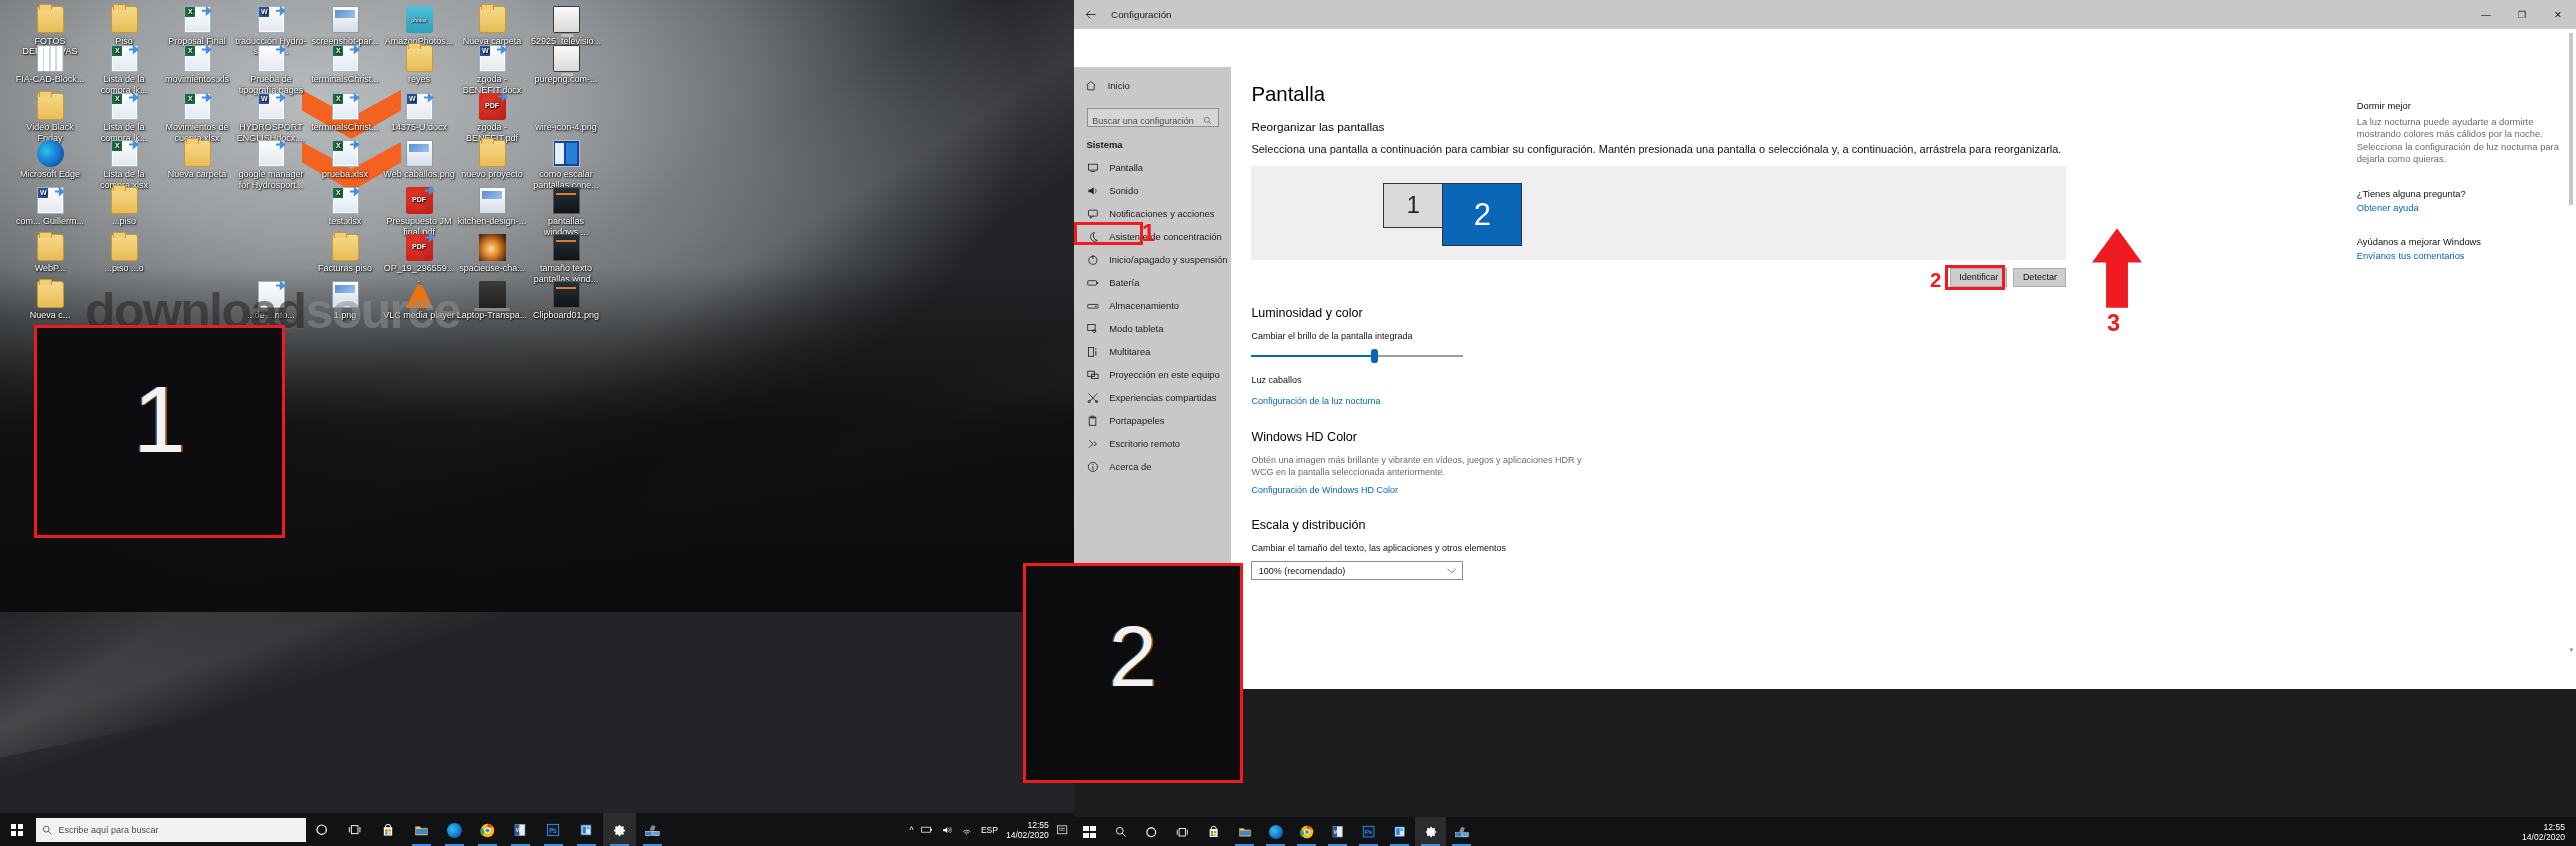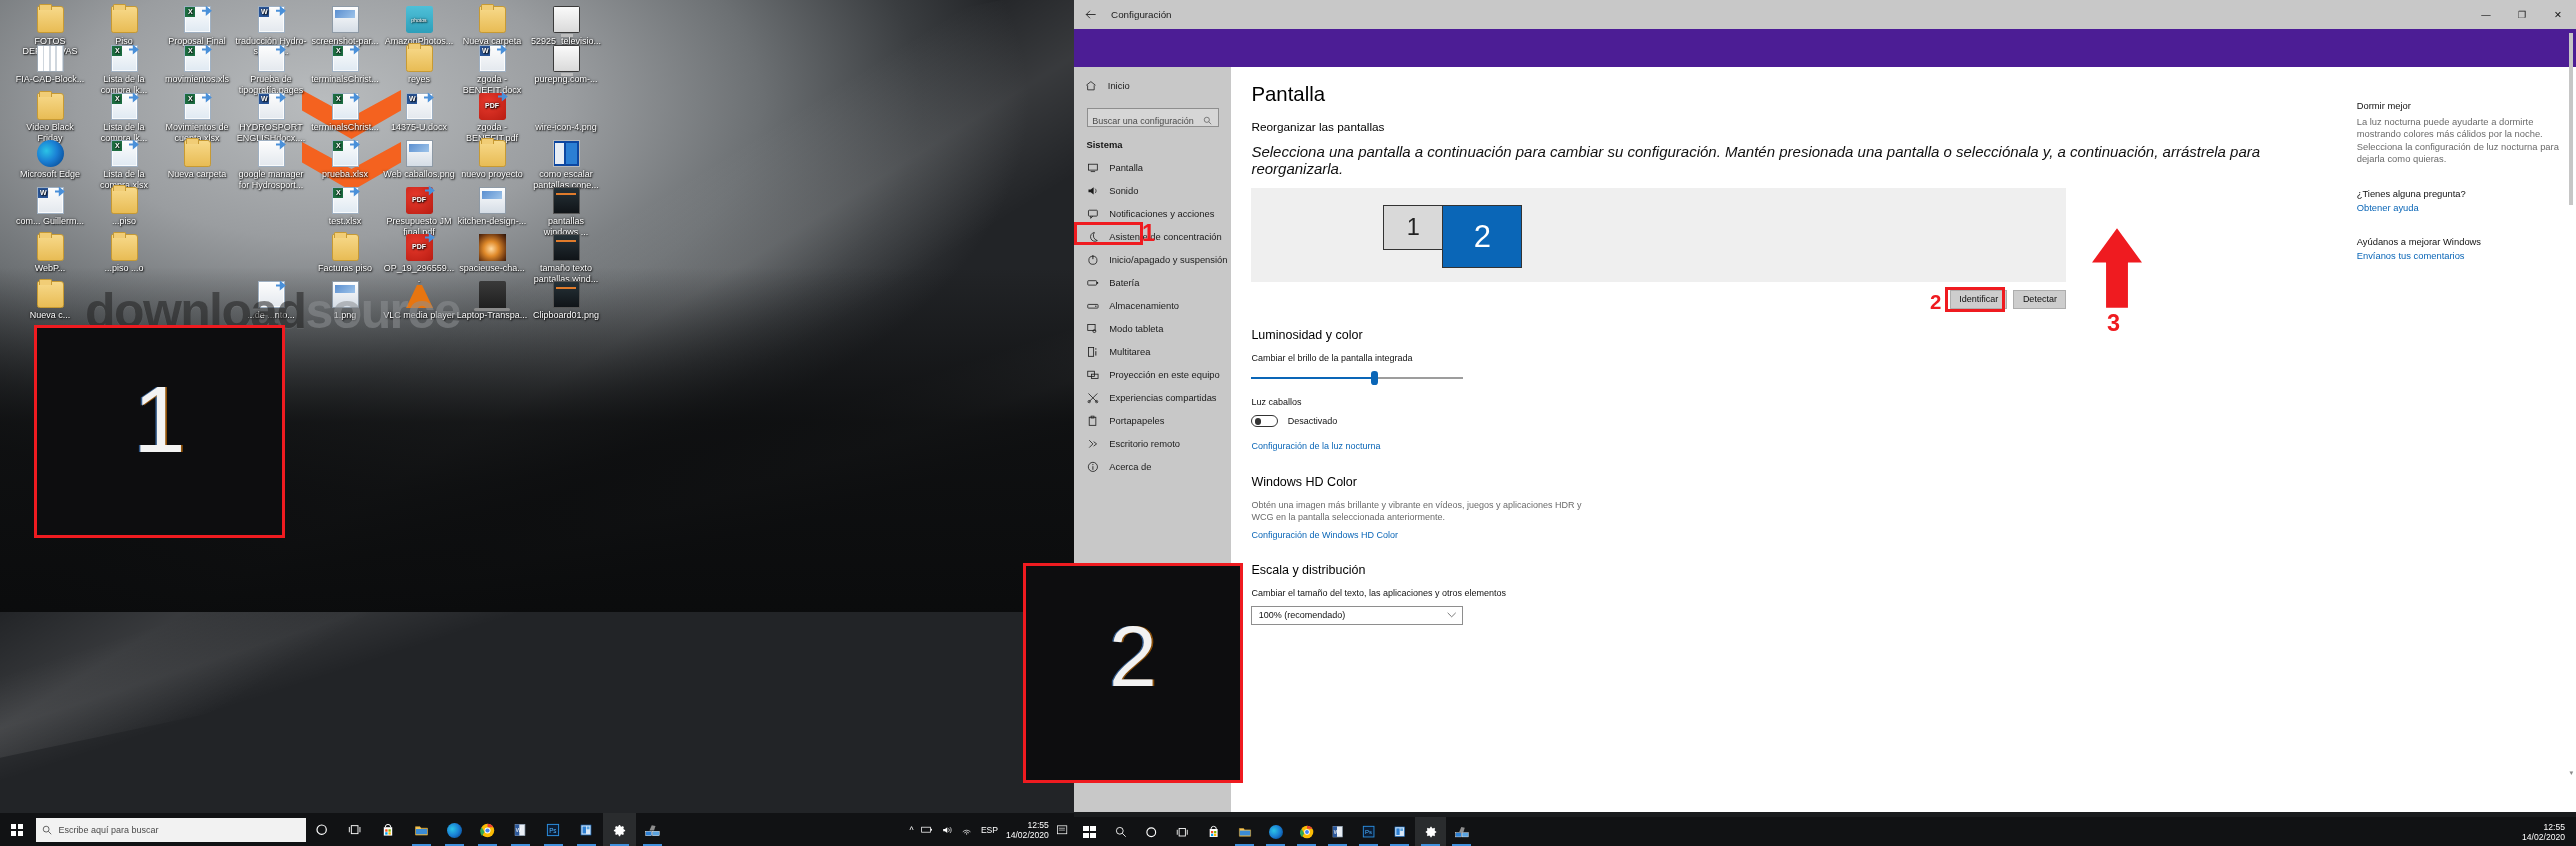--- a/index.html
+++ b/index.html
@@ -136,22 +136,22 @@
   .tb-icon.run::after { content:""; position:absolute; bottom:0.8px; left:7px; width:19px; height:2.4px; background:#3f8fdc; }
   .tray { margin-left:auto; display:flex; align-items:center; color:#fff; font-size:8.6px; padding-right:6.3px; gap:7.8px; }
   .tray .clock { text-align:right; line-height:10.2px; font-size:8.6px; }
 
   
   #desktop2 {
     position:absolute; left:1074px; top:0; width:1502px; height:847px;
     background:#1a1c1e;
   }
   #settings-window {
-    position:absolute; left:1074px; top:0; width:1502px; height:812px;
-    background:#4c1d95; display:flex; flex-direction:column;
+    position:absolute; left:1074px; top:0; width:1502px; height:689px;
+    background:#ffffff; display:flex; flex-direction:column;
   }
   #titlebar { height:29px; display:flex; align-items:center; background:#c8c8c8; position:relative; }
   #titlebar .back {
     width:34px; height:29px; display:flex; align-items:center; justify-content:center; cursor:pointer;
   }
   #titlebar .title { font-size:9.8px; color:#1b1b1b; margin-left:3.1px; }
   #titlebar .wctrl { margin-left:auto; display:flex; height:29px; }
   #titlebar .wctrl div {
     width:36px; height:29px; display:flex; align-items:center; justify-content:center; font-size:9.4px; color:#111;
   }
@@ -177,21 +177,21 @@
   }
   #hl-nav-num {
     position:absolute; left:68px; top:155px; color:#ef1b20; font-size:23.5px; font-weight:bold;
     line-height:23.5px; z-index:21; font-family:"Liberation Sans", sans-serif;
   }
 
   
   #main { flex:1; background:#fff; padding:15.7px 0 0 20.4px; position:relative; overflow:hidden; }
   #main h1 { font-size:20.4px; font-weight:400; color:#000; margin-bottom:14px; }
   #main h2 { font-size:11.8px; font-weight:400; color:#000; margin-bottom:9.4px; }
-  #main .desc { font-size:15px; color:#111; margin-bottom:11px;font-style:italic; }
+  #main .desc { font-size:11px; color:#111; margin-bottom:11px; }
   #display-canvas {
     width: 815px; height:94px; background:#efefef; position:relative;
   }
   .mon {
     position:absolute; border:1.6px solid #333; display:flex; align-items:center; justify-content:center;
   }
   #mon1 { left:132px; top:17px; width:60px; height:45px; background:#d9d9d9; color:#222; }
   #mon2 { left:191px; top:17px; width:80px; height:63px; background:#0a66b7; color:#fff; }
   .mon .mnum { font-size:23.5px; font-weight:300; line-height:1; }
   #mon2 .mnum { font-size:31px; }
@@ -818,26 +818,20 @@
 
         <div class="sec">
           <h3>Luminosidad y color</h3>
           <div class="lbl">Cambiar el brillo de la pantalla integrada</div>
           <div id="brightness">
             <div class="track"></div>
             <div class="fill" style="width: 123px;"></div>
             <div class="thumb" style="left: 120px;"></div>
           </div>
           <div class="lbl">Luz caballos</div>
-          <div class="toggle-row">
-            <div class="toggle">
-                <div class="knob"></div>
-              </div>
-            <span class="st">Desactivado</span>
-          </div>
           <a class="lnk" href="#" style="text-decoration:none">Configuración de la luz nocturna</a>
         </div>
 
         <div class="sec" style="margin-top:23.5px">
           <h3>Windows HD Color</h3>
           <div class="muted" style="max-width:345px">Obtén una imagen más brillante y vibrante en vídeos, juegos y aplicaciones HDR y WCG en la pantalla seleccionada anteriormente.</div>
           <a class="lnk" href="#" style="display:inline-block;margin-top:6.3px;text-decoration:none">Configuración de Windows HD Color</a>
         </div>
 
         <div class="sec" style="margin-top:22px">

